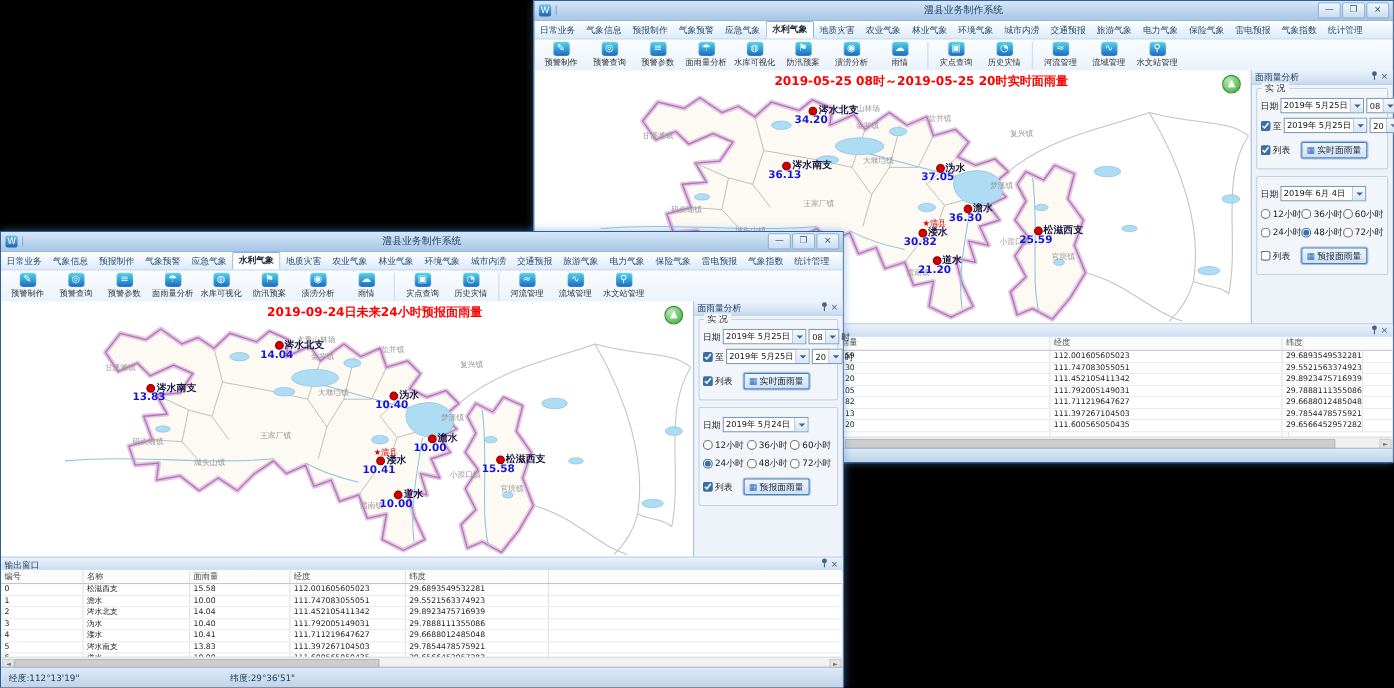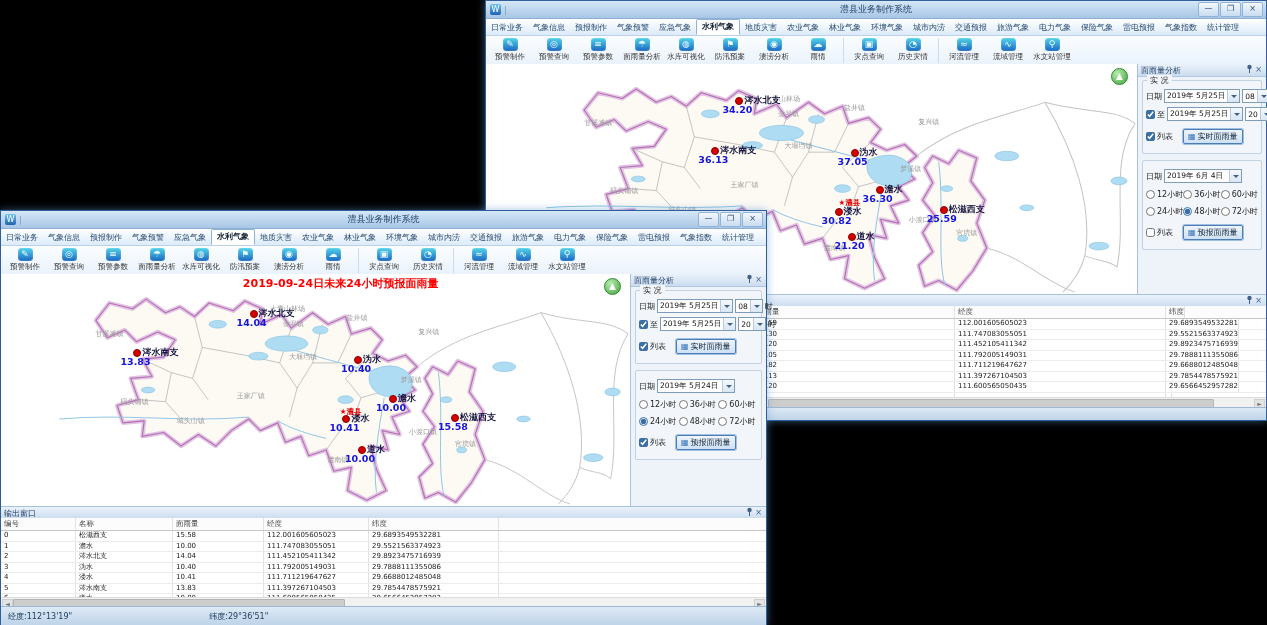--- a/index.html
+++ b/index.html
@@ -37,21 +37,21 @@
   .map svg{position:absolute;left:0;top:0;width:100%;height:100%;}
   .map-title{position:absolute;top:2px;left:54%;transform:translateX(-50%);color:#f00;font-weight:bold;font-size:11px;white-space:nowrap;z-index:3;}
   .green-btn{position:absolute;top:4px;right:9px;width:15px;height:15px;border-radius:50%;z-index:4;
              background:radial-gradient(circle at 35% 30%,#b8ecb0,#3fa53c);border:1px solid #2f8a2e;
              color:#fff;font-size:9px;line-height:14px;text-align:center;}
   .station{position:absolute;z-index:2;}
   .dot{position:absolute;left:-3px;top:-3px;width:6px;height:6px;border-radius:50%;background:#d40000;border:1px solid #8c0000;}
   .sname{position:absolute;left:6px;top:-6px;font-size:9px;font-weight:bold;color:#151540;white-space:nowrap;}
   .sval{position:absolute;left:-16px;top:4px;font-size:9.5px;font-weight:bold;color:#1414dd;white-space:nowrap;}
   .town{position:absolute;transform:translate(-50%,-50%);font-size:7px;color:#9a9a9a;white-space:nowrap;z-index:1;}
-  .cstar{position:absolute;z-index:2;font-size:7.5px;color:#e00000;white-space:nowrap;font-weight:bold;}
+  .cstar{position:absolute;z-index:2;font-size:7.5px;color:#e00000;white-space:nowrap;font-weight:normal;}
   
   .side-panel{position:absolute;top:63px;background:#eef3fa;border-left:1px solid #a9c1dc;}
   #winA .side-panel{left:651px;width:128px;height:230px;}
   #winB .side-panel{left:629px;width:135px;height:232px;}
   .phead{height:12px;background:linear-gradient(#eaf2fb,#cbdcef);border-bottom:1px solid #aec6e0;
          display:flex;align-items:center;font-size:8px;color:#1d3least;color:#1d3c63;padding:0 3px;}
   .phead .sp{flex:1;}
   .picon{width:9px;text-align:center;color:#44618a;font-size:8px;line-height:10px;}
   .pbody{padding:3px 4px;}
   .grp{border:1px solid #c3d2e2;border-radius:2px;margin-bottom:6px;padding:4px 3px 5px;position:relative;background:#f2f6fb;}
@@ -237,20 +237,21 @@
       <ellipse cx="330" cy="58" rx="8" ry="4"></ellipse>
             <ellipse cx="224" cy="52" rx="9" ry="4"></ellipse>
       <ellipse cx="152" cy="120" rx="7" ry="3"></ellipse>
       <path d="M382,100 q22,-10 36,0 q12,10 4,22 q-16,10 -32,2 q-14,-10 -8,-24 z"></path>
       <ellipse cx="356" cy="130" rx="8" ry="4"></ellipse>
       <ellipse cx="460" cy="130" rx="6" ry="3"></ellipse>
             <ellipse cx="476" cy="182" rx="5" ry="3"></ellipse>
     </g>
   </svg>
 </div>
+    <div class="map-title">2019-05-25 08时～2019-05-25 20时实时面雨量</div>
     <div class="green-btn">▲</div>
     <div class="overlay"></div>
   <div class="town" style="left: 17.2308%; top: 25.8333%;">甘溪滩镇</div>
       <div class="town" style="left: 45.5385%; top: 15%;">太青山林场</div>
       <div class="town" style="left: 46.4615%; top: 21.6667%;">金罗镇</div>
       <div class="town" style="left: 56.6154%; top: 19.1667%;">盐井镇</div>
       <div class="town" style="left: 68%; top: 25%;">复兴镇</div>
       <div class="town" style="left: 21.2308%; top: 55%;">码头铺镇</div>
       <div class="town" style="left: 39.6923%; top: 52.5%;">王家厂镇</div>
       <div class="town" style="left: 48%; top: 35.8333%;">大堰垱镇</div>

